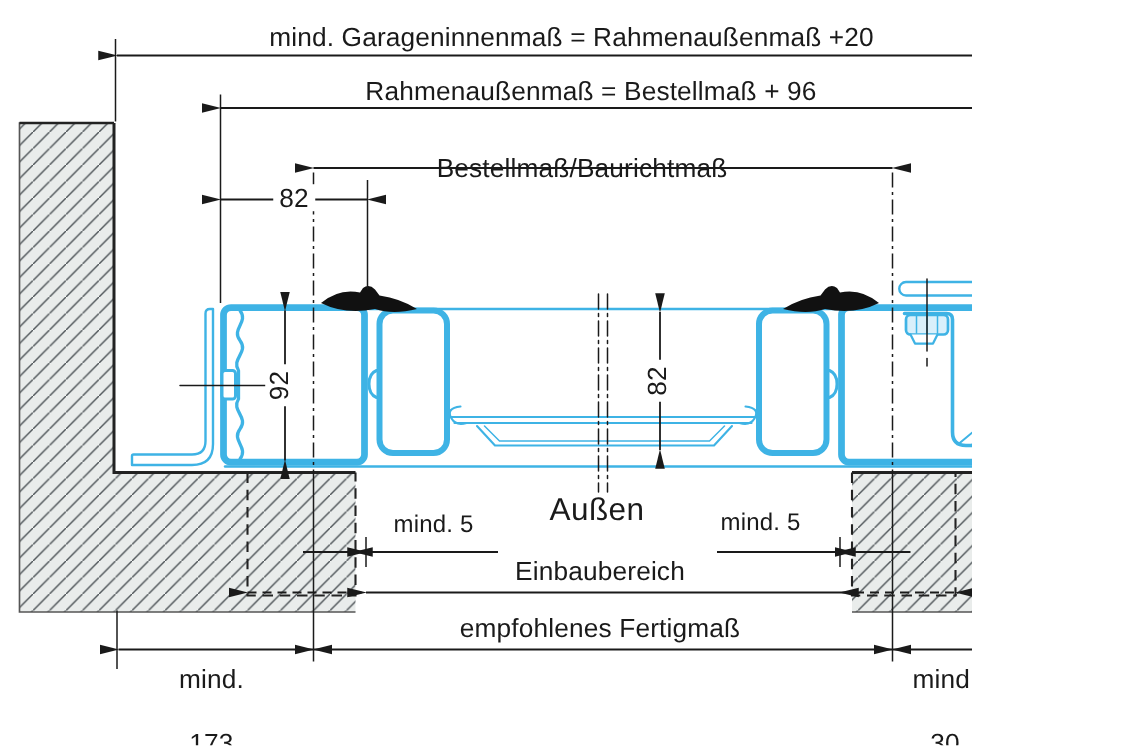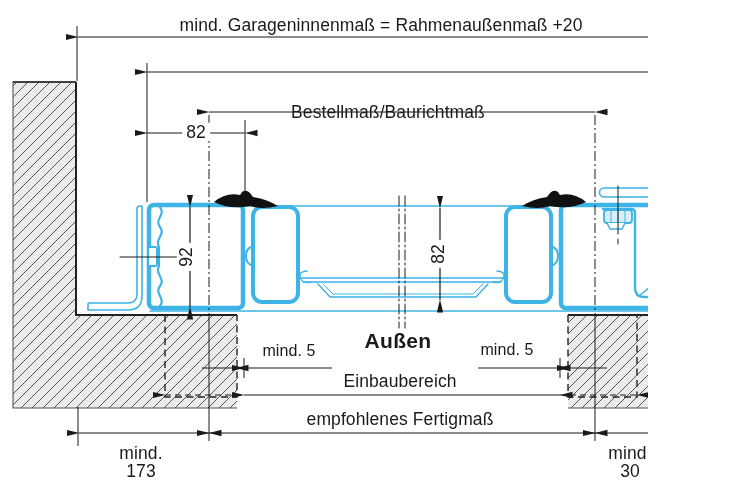--- a/index.html
+++ b/index.html
@@ -4,23 +4,23 @@
 <style>
   html,body{margin:0;padding:0;background:#fff;}
   .canvas{position:relative;width:648px;height:497px;background:#fff;overflow:hidden;
           font-family:"Liberation Sans",sans-serif;color:#1a1a1a;}
   .canvas svg{position:absolute;left:0;top:0;}
   .lbl{position:absolute;transform:translate(-50%,-50%);white-space:nowrap;
        font-size:17.5px;line-height:1.05;letter-spacing:.1px;}
   .lbl.sm{font-size:16px;}
   .lbl.bg{background:#fff;padding:0 4px;}
   .lbl.rot{transform:translate(-50%,-50%) rotate(-90deg);}
-  .lbl.big{font-size:21px;font-weight:bold;letter-spacing:.3px;}
+  .lbl.big{font-size:21px;font-weight:normal;letter-spacing:.3px;}
   .lbl.two{text-align:center;}
-  .lbl.two span{display:block;}
+  .lbl.two span{display:block;margin-top:25px;}
 </style>
 </head>
 <body>
 
 <div class="canvas">
 
 <svg width="750" height="497" viewBox="0 0 750 497">
   <defs>
     <pattern id="hatch" patternUnits="userSpaceOnUse" width="11" height="11">
       <rect width="11" height="11" fill="#e9eceb"></rect>
@@ -128,20 +128,21 @@
       <line x1="595" y1="314" x2="595" y2="441"></line>
       <line x1="78" y1="407" x2="78" y2="446"></line>
       <line x1="672" y1="407" x2="672" y2="446"></line>
       <line x1="244" y1="358" x2="244" y2="378"></line>
       <line x1="560" y1="358" x2="560" y2="378"></line>
     </g>
   </g>
 </svg>
 
   <div class="lbl" style="left:381px;top:25px">mind. Garageninnenmaß = Rahmenaußenmaß +20</div>
+  <div class="lbl" style="left:394px;top:61px">Rahmenaußenmaß = Bestellmaß + 96</div>
   <div class="lbl" style="left:388px;top:112px">Bestellmaß/Baurichtmaß</div>
 
   <div class="lbl bg" style="left:196px;top:132px">82</div>
   <div class="lbl bg rot" style="left:186px;top:257px">92</div>
   <div class="lbl bg rot" style="left:438px;top:254px">82</div>
 
   <div class="lbl big" style="left:398px;top:341px">Außen</div>
   <div class="lbl sm" style="left:289px;top:351px">mind. 5</div>
   <div class="lbl sm" style="left:507px;top:350px">mind. 5</div>
   <div class="lbl" style="left:400px;top:381px">Einbaubereich</div>

